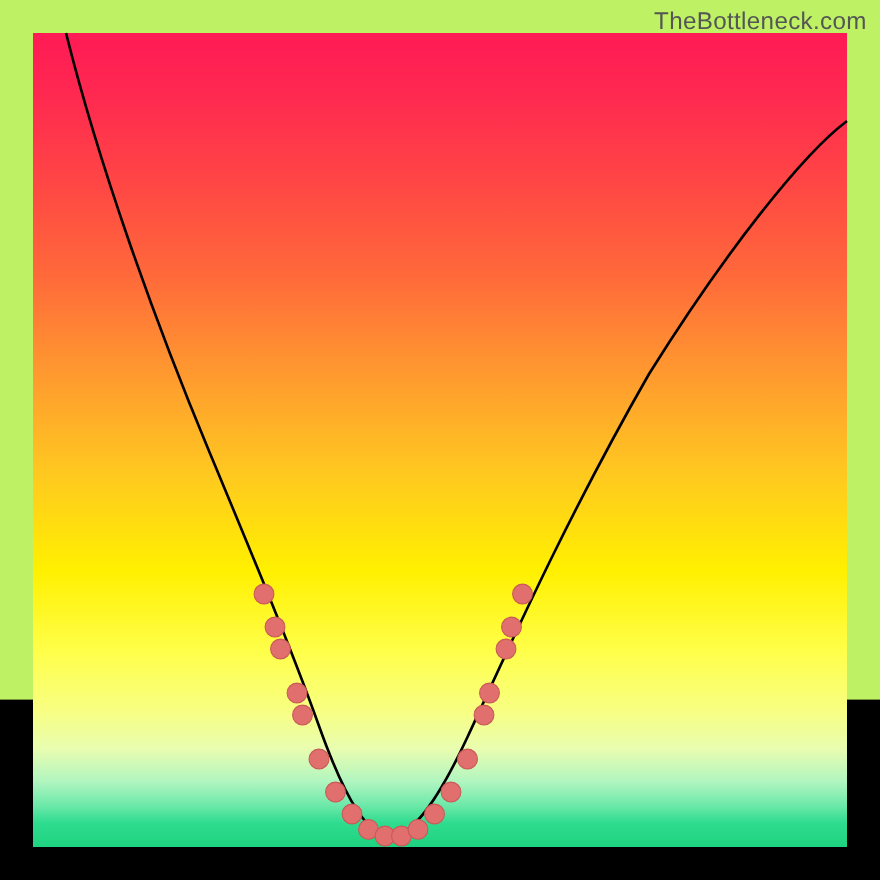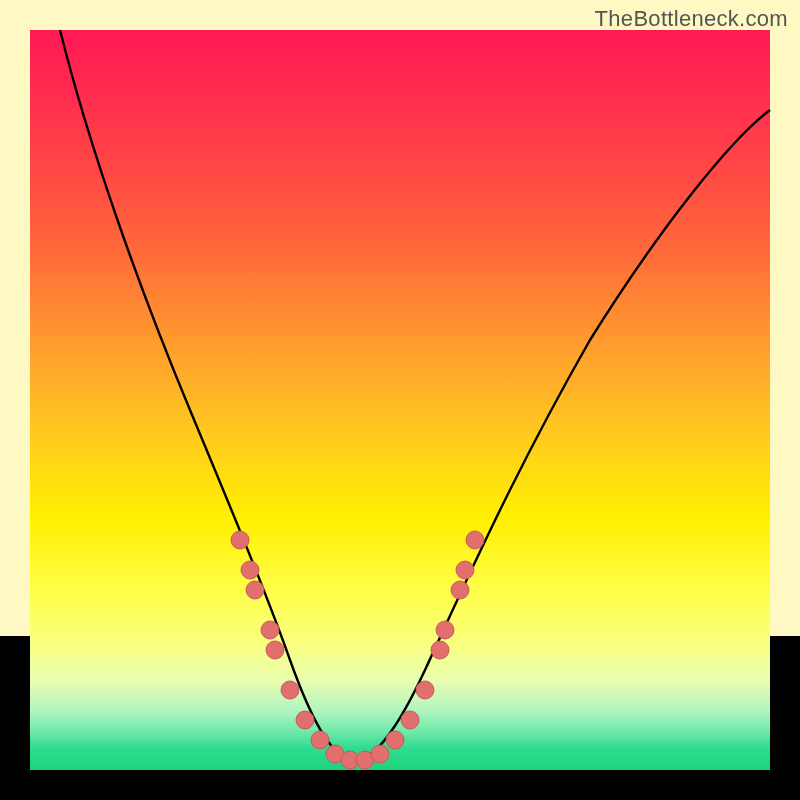--- a/index.html
+++ b/index.html
@@ -10,21 +10,21 @@
     background: #000;
     overflow: hidden;
     font-family: Arial, Helvetica, sans-serif;
   }
   .frame {
     position: absolute;
     left: 0;
     top: 0;
     width: 800px;
     height: 636px;
-    background: #fef9c3;
+    background: #bef264;
   }
   .plot {
     position: absolute;
     left: 30px;
     top: 30px;
     width: 740px;
     height: 740px;
     
     background: linear-gradient(
       to bottom,

